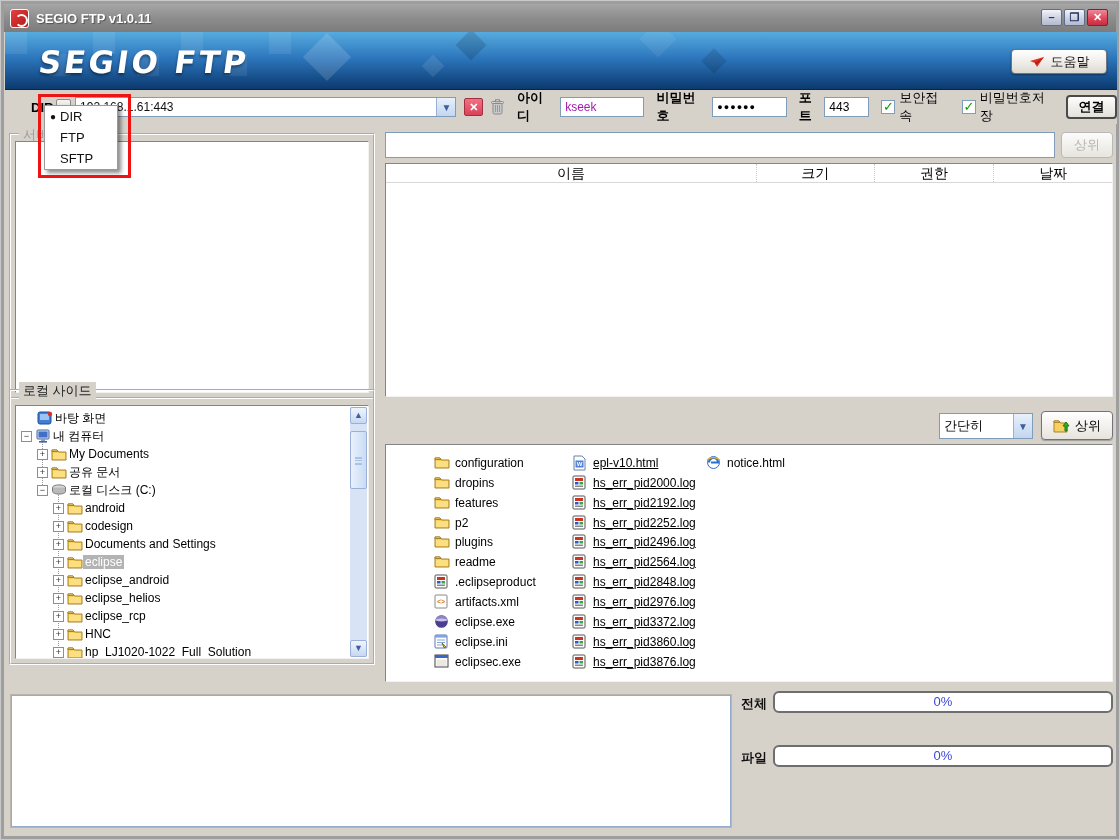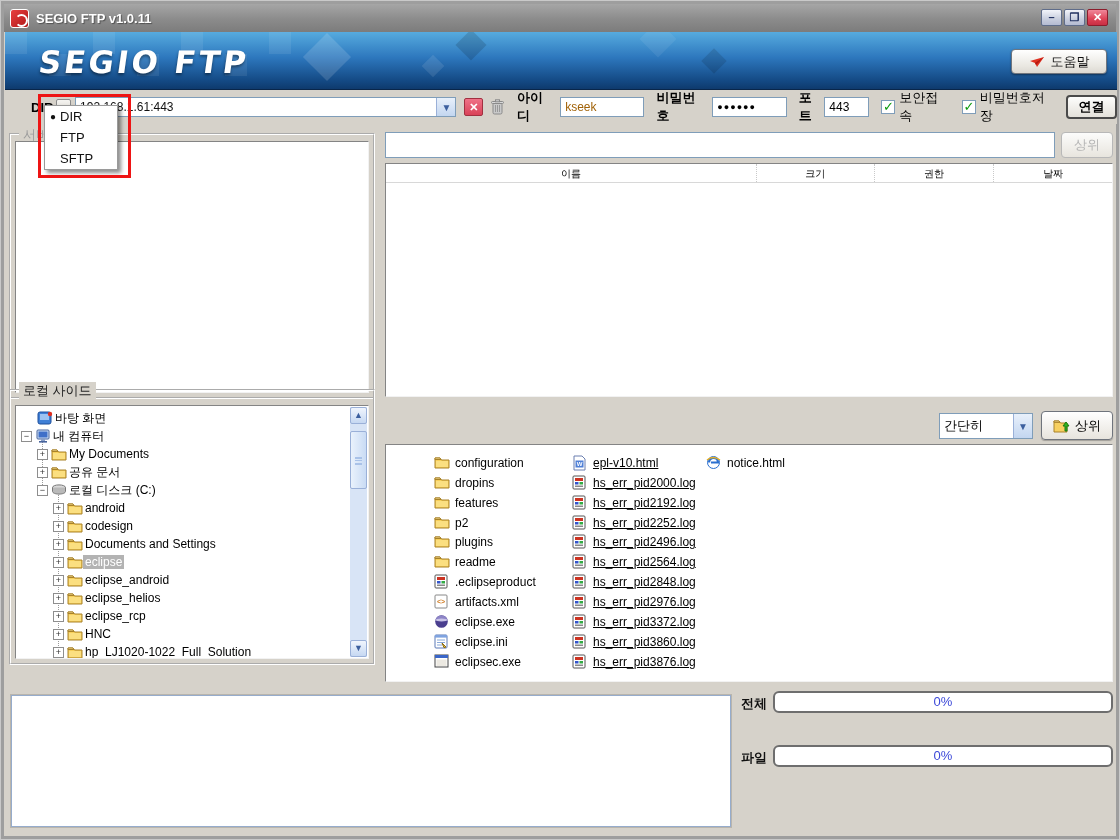--- a/index.html
+++ b/index.html
@@ -68,21 +68,21 @@
   #server-gbox .gbox-label { color:#9c9c9c; }
   #server-tree { position:absolute; left:4px; top:6px; right:4px; bottom:4px; }
   #local-gbox { left:8px; top:388px; width:366px; height:276px; }
   #local-gbox .gbox-label { color:#222; }
   
   #srv-path { position:absolute; left:384px; top:131px; width:670px; height:26px; font-size:13px; }
   #srv-up { position:absolute; left:1060px; top:131px; width:52px; height:26px; border:1px solid #b8b8b8;
             border-radius:4px; background:linear-gradient(180deg,#fcfcfb,#e8e5de); color:#b4b4b4; font-size:13px; }
   #srv-list { position:absolute; left:384px; top:162px; width:728px; height:234px; }
   #srv-header { display:flex; height:19px; border-bottom:1px solid #d8d8d8; background:#fff; }
-  #srv-header .hcell { font-size:10px; text-align:center; line-height:19px; border-right:1px dotted #c9c9c9; }
+  #srv-header .hcell { font-size:14px; text-align:center; line-height:19px; border-right:1px dotted #c9c9c9; }
   #srv-header .hcell:last-child { border-right:none; }
   
   #local-tree { position:absolute; left:4px; top:14px; right:4px; bottom:4px; overflow:hidden; }
   .tree-row { position:absolute; left:1px; right:18px; height:18px; display:flex; align-items:center; font-size:12px; }
   .expander { width:11px; height:11px; border:1px solid #8e8e8e; background:#fff; flex:0 0 auto;
               font-size:9px; line-height:9px; text-align:center; color:#333; margin-right:3px; }
   .tree-lab { white-space:nowrap; padding:0 2px; }
   .tree-lab.sel { background:#b3b3b3; color:#fff; }
   .guide { position:absolute; border-left:1px dotted #9a9a9a; width:0; }
   
@@ -172,21 +172,21 @@
     <button id="clear-btn">✕</button>
     <span id="trash">
       <svg width="15" height="17" viewBox="0 0 15 17">
           <rect x="3" y="4" width="9" height="11" rx="1.5" fill="#c9c9c9" stroke="#8a8a8a"></rect>
           <rect x="1.5" y="2.5" width="12" height="2" rx="1" fill="#d9d9d9" stroke="#8a8a8a"></rect>
           <rect x="5.5" y="0.8" width="4" height="2" fill="#d9d9d9" stroke="#8a8a8a"></rect>
           <path d="M5.5 6 v7 M7.5 6 v7 M9.5 6 v7" stroke="#999"></path>
         </svg>
     </span>
     <span class="tf-label">아이디</span>
-    <div class="field" style="width:86px;margin-left:5px;color:#a16207">kseek</div>
+    <div class="field" style="width:86px;margin-left:5px;color:#a21caf">kseek</div>
     <span class="tf-label">비밀번호</span>
     <div class="field" style="width:76px;margin-left:5px;font-size:9px;letter-spacing:1px">●●●●●●</div>
     <span class="tf-label">포트</span>
     <div class="field" style="width:46px;">443</div>
     <span class="chk" id="chk-secure">✓</span>
     <span>보안접속</span>
     <span class="chk" id="chk-savepw">✓</span>
     <span>비밀번호저장</span>
     <button id="connect-btn">연결</button>
   </div>

